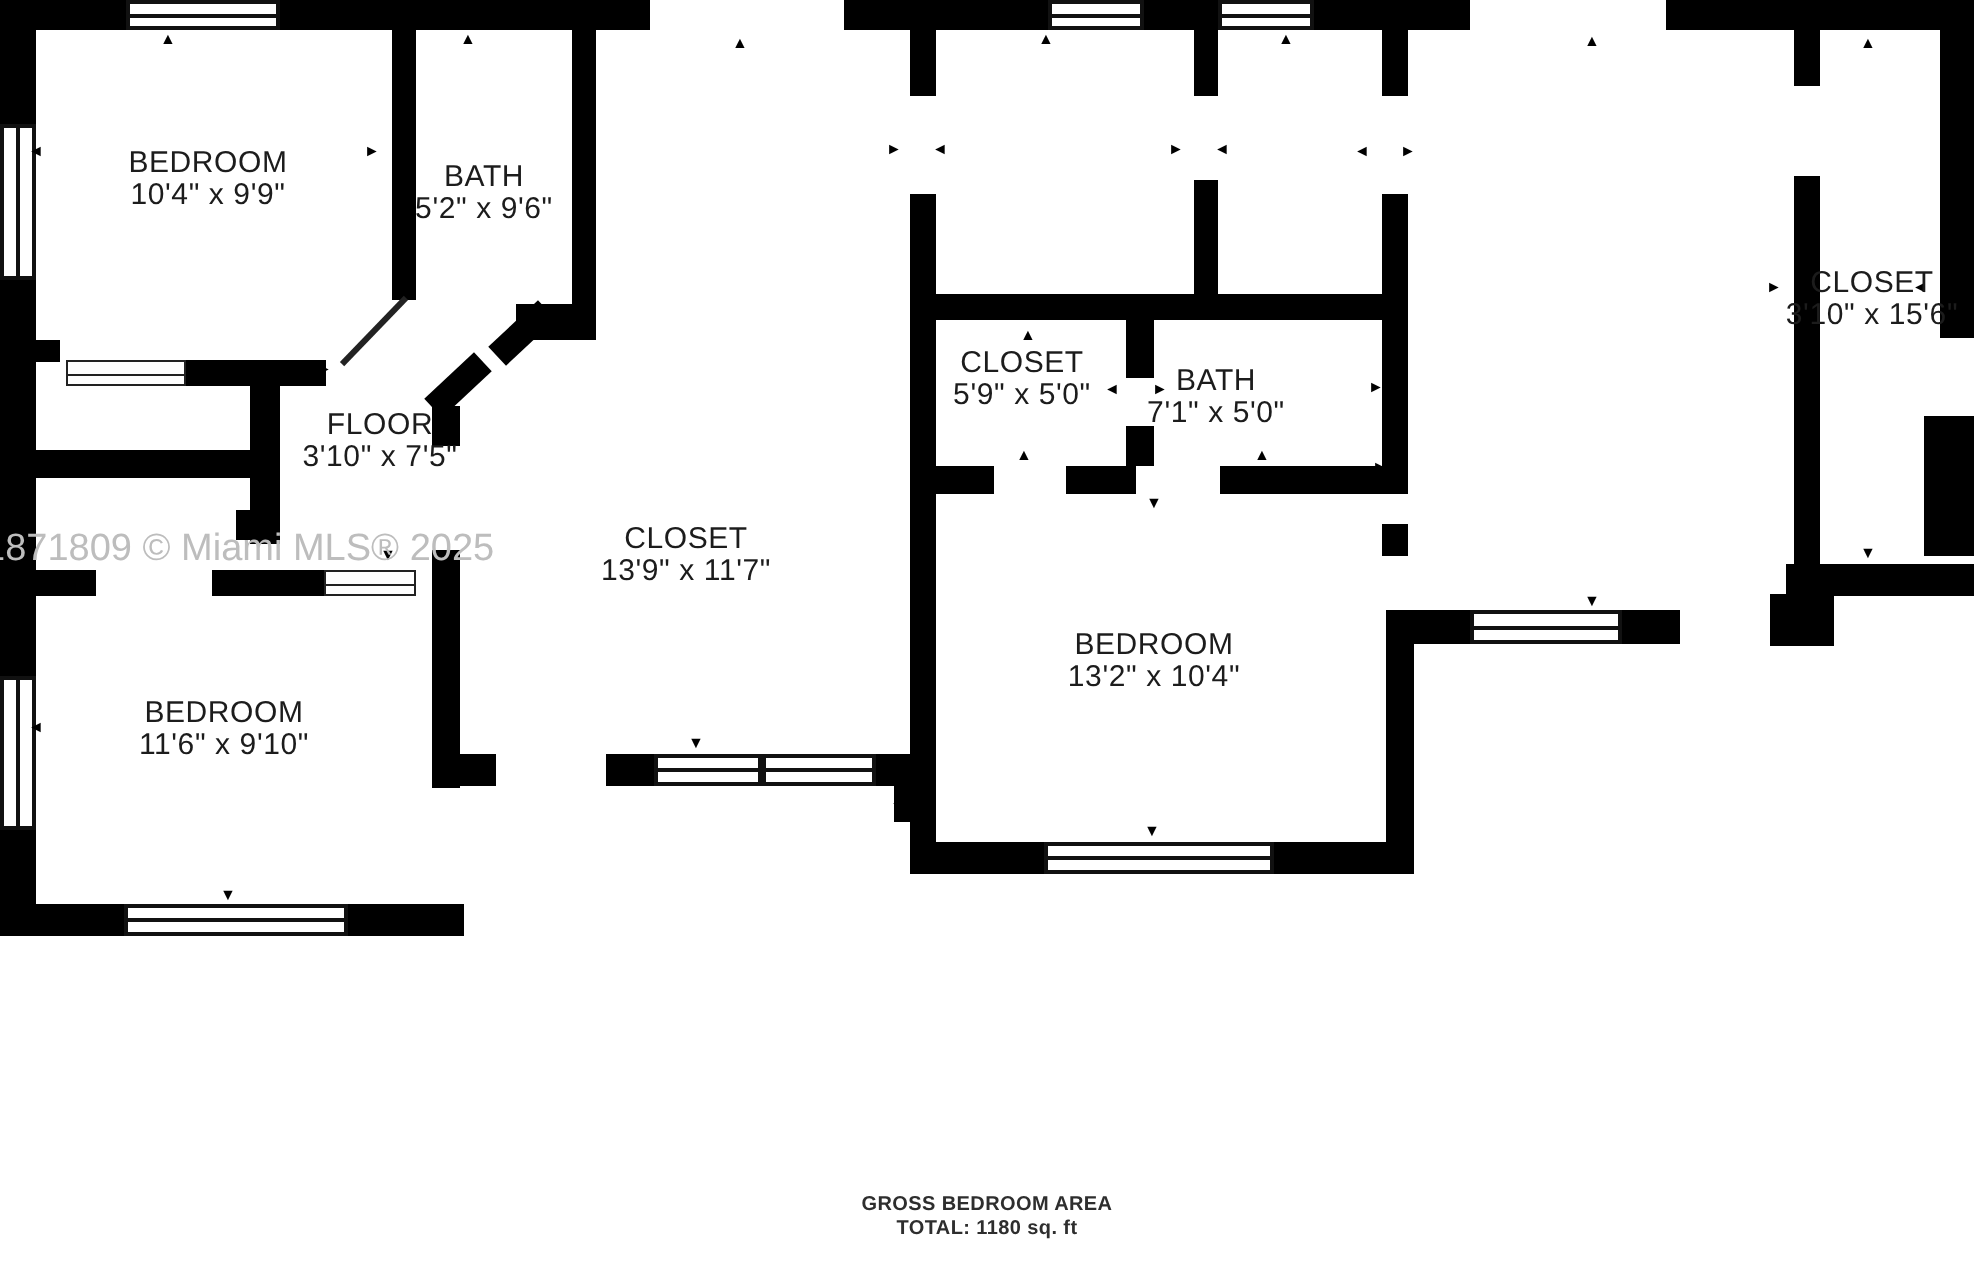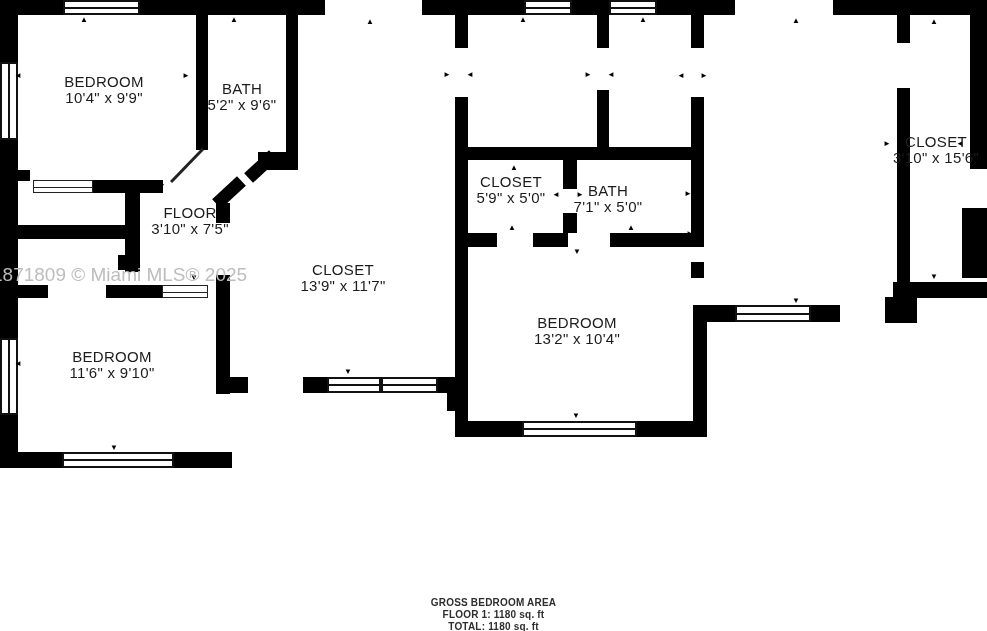--- a/index.html
+++ b/index.html
@@ -181,17 +181,16 @@
   </div>
   <div class="room" style="left:497px;top:315px;width:160px">
     <div class="nm">BEDROOM</div>
     <div class="dm">13'2" x 10'4"</div>
   </div>
 
   <div class="wm">1871809 © Miami MLS® 2025</div>
 
   <div class="footer">
     <div>GROSS BEDROOM AREA</div>
-    <div>FLOOR 1: 1180 sq. ft</div>
     <div>TOTAL: 1180 sq. ft</div>
   </div>
 
 </div>
 
 </body></html>

